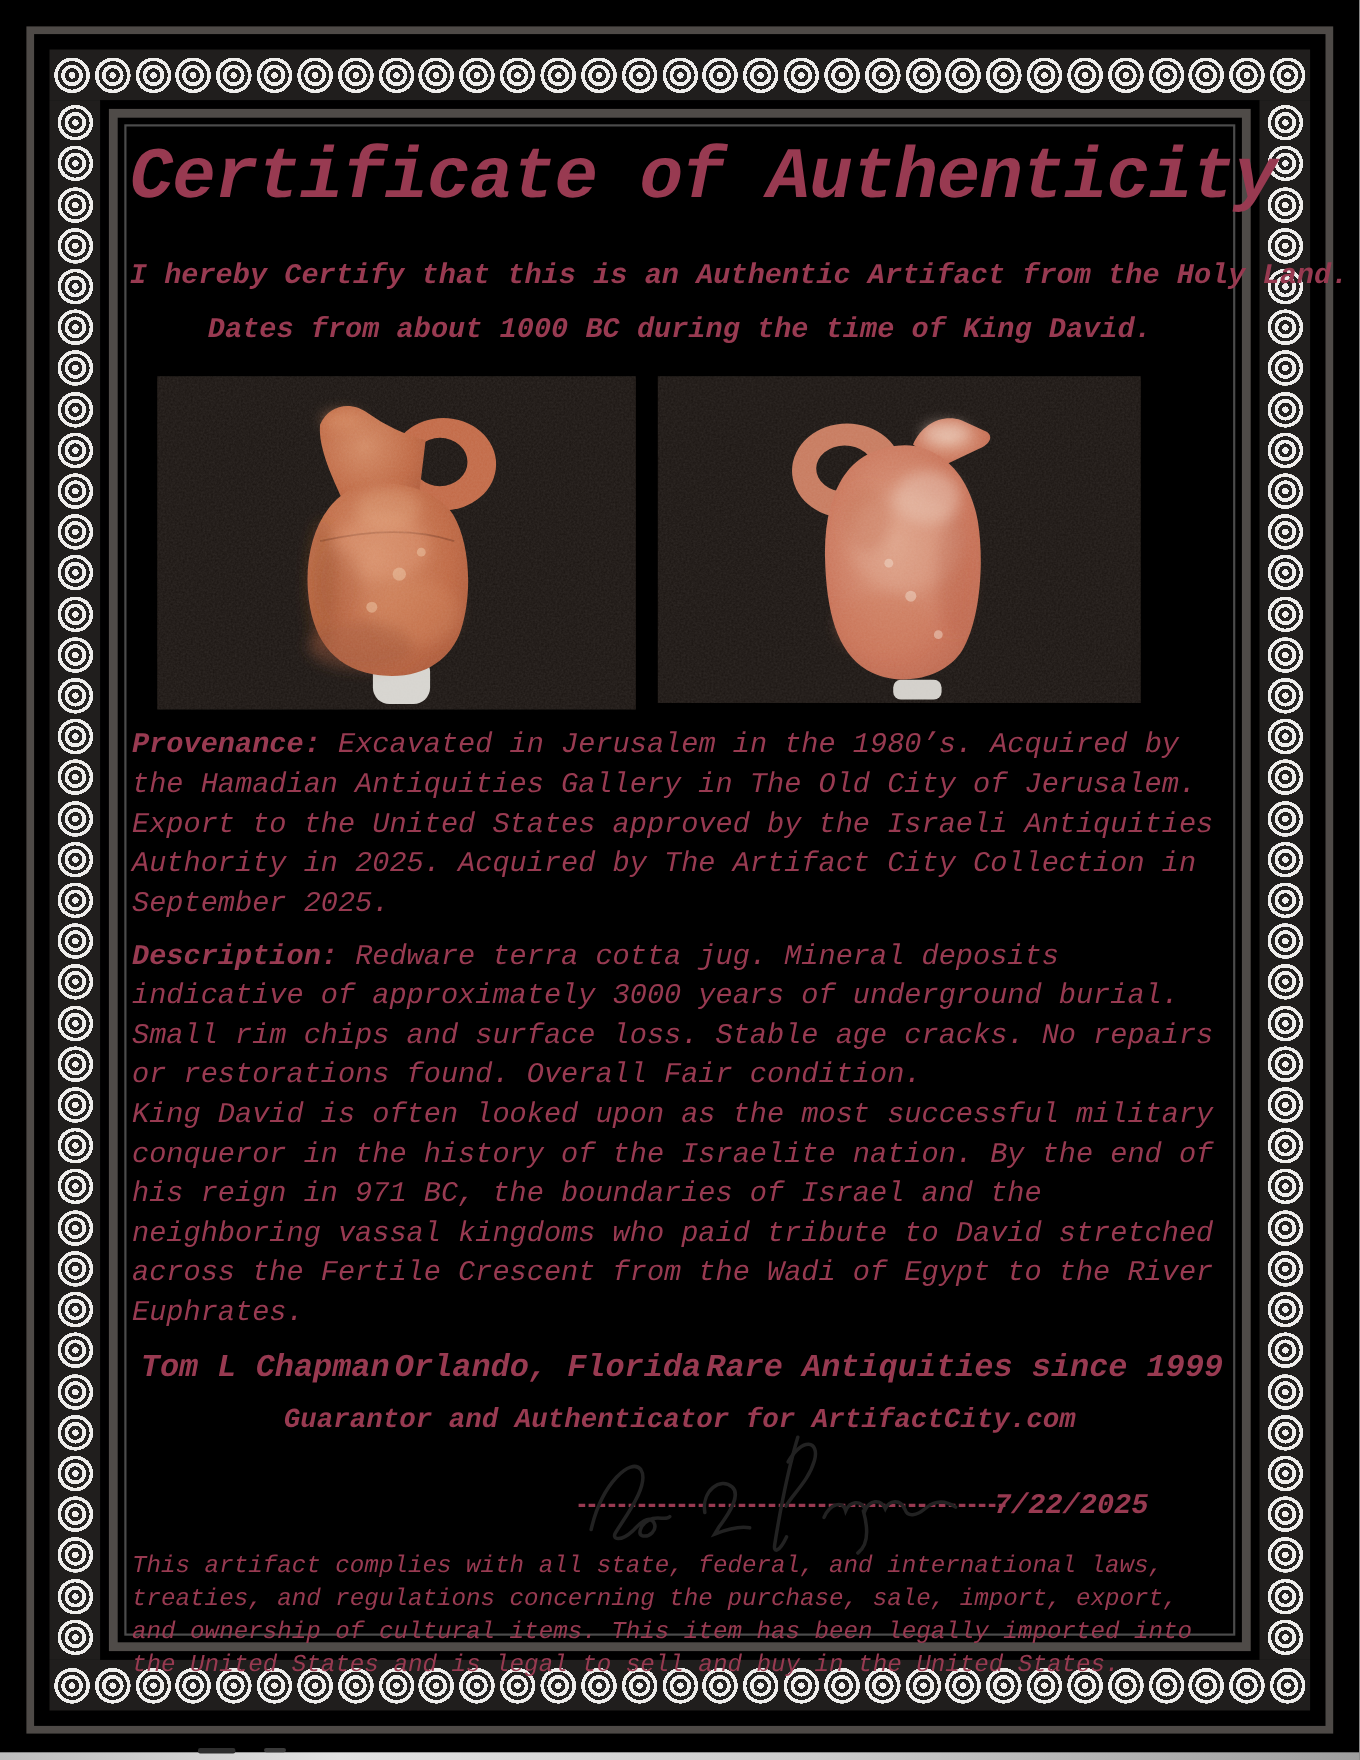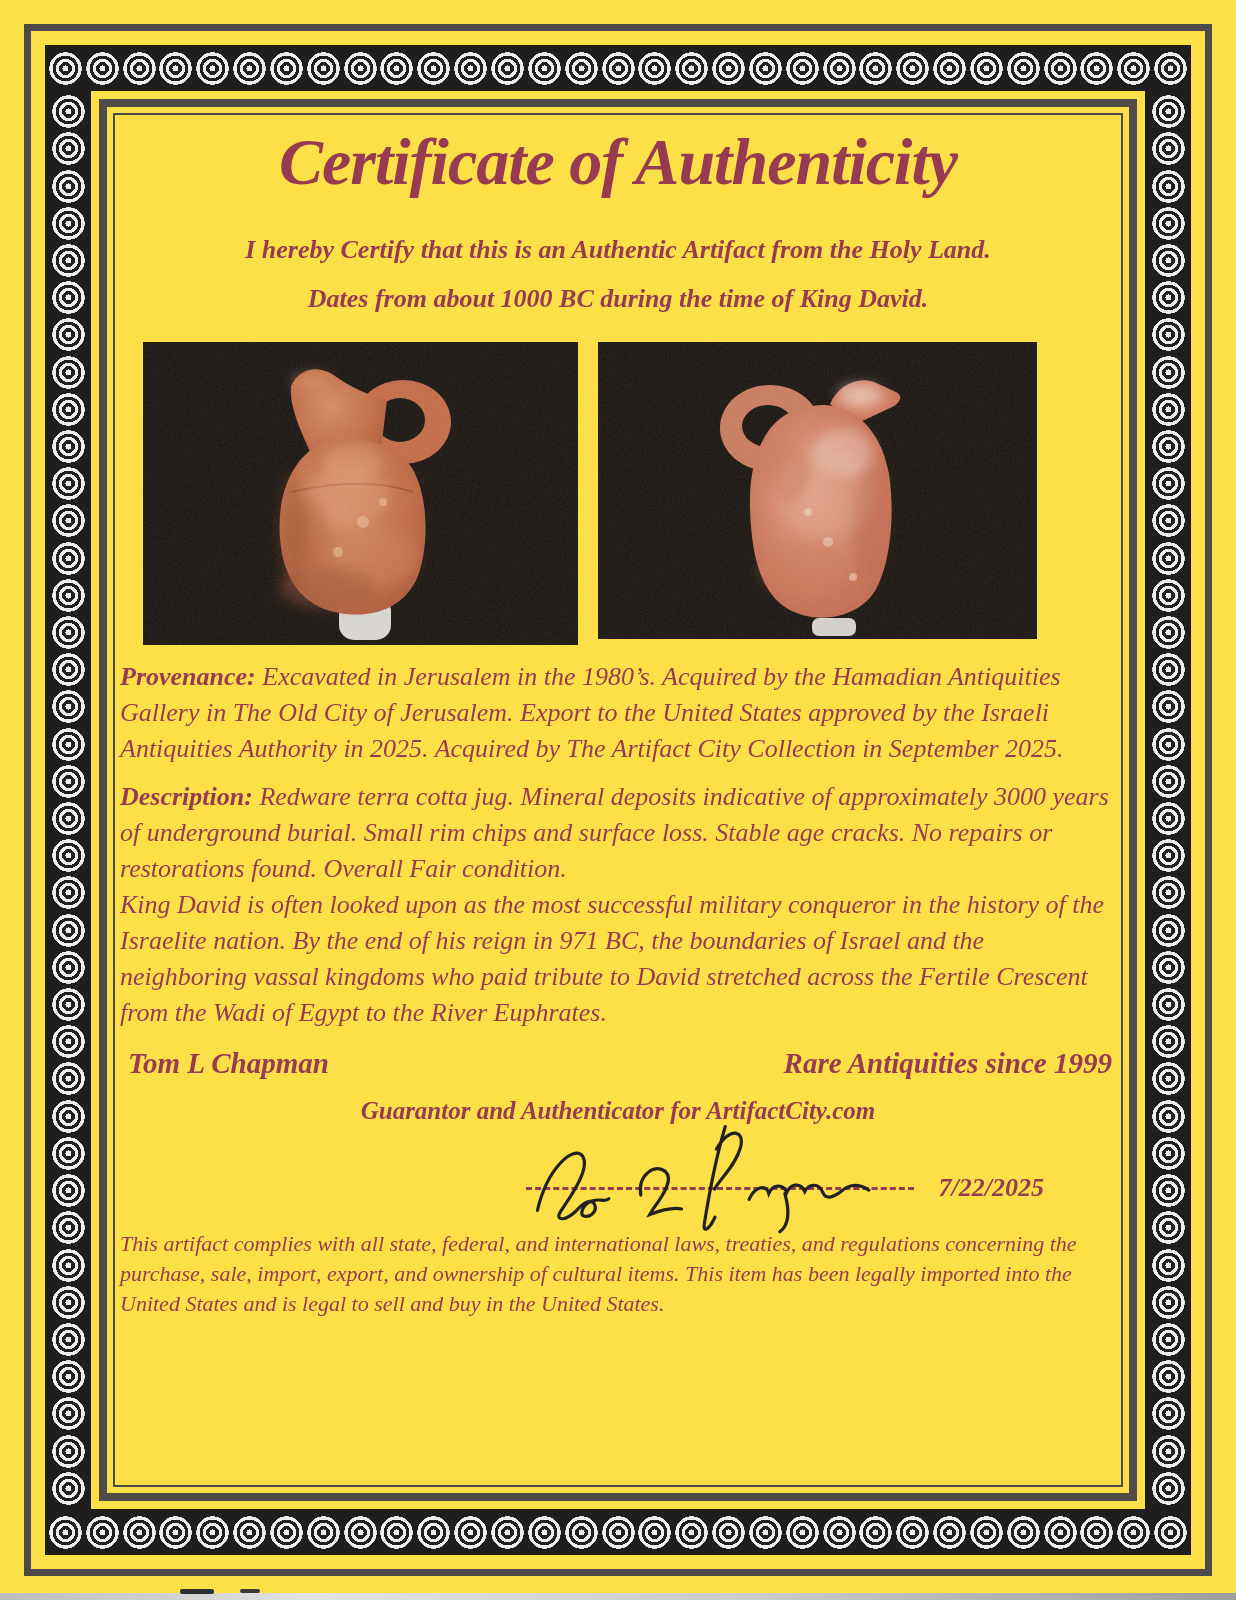--- a/index.html
+++ b/index.html
@@ -1,18 +1,18 @@
 <!DOCTYPE html>
 <html><head>
 <meta charset="utf-8">
 <style>
   html,body { margin:0; padding:0; background:#ffffff; }
   .page {
-    position:relative; width:1236px; height:1600px; background:#fde047;
-    font-family:Liberation Serif, serif; overflow:hidden;
+    position:relative; width:1236px; height:1600px; background:#000000;
+    font-family:Liberation Mono, monospace; overflow:hidden;
   }
   
   .outer-frame { position:absolute; inset:24px; border:7px solid #4e4a47; pointer-events:none; }
   .band { position:absolute; background:#201e1d; display:flex; align-items:center; justify-content:space-evenly; overflow:hidden; }
   .band-top    { left:45px; right:45px; top:45px;    height:46px; flex-direction:row; }
   .band-bottom { left:45px; right:45px; bottom:45px; height:46px; flex-direction:row; }
   .band-left   { top:91px; bottom:91px; left:45px;   width:46px; flex-direction:column; }
   .band-right  { top:91px; bottom:91px; right:45px;  width:46px; flex-direction:column; }
   .bullseye {
     width:33px; height:33px; border-radius:50%; flex:0 0 auto;
@@ -320,20 +320,21 @@
 
     <div class="para sec-description">
       <span class="lbl">Description:</span>
       <span>Redware terra cotta jug. Mineral deposits indicative of approximately 3000 years of underground burial. Small rim chips and surface loss. Stable age cracks. No repairs or restorations found. Overall Fair condition.</span>
     </div>
 
     <div class="para history">King David is often looked upon as the most successful military conqueror in the history of the Israelite nation. By the end of his reign in 971 BC, the boundaries of Israel and the neighboring vassal kingdoms who paid tribute to David stretched across the Fertile Crescent from the Wadi of Egypt to the River Euphrates.</div>
 
     <div class="sig-row">
       <span>Tom L Chapman</span>
+      <span>Orlando, Florida</span>
       <span>Rare Antiquities since 1999</span>
     </div>
 
     <div class="role-line">Guarantor and Authenticator for ArtifactCity.com</div>
 
     <div class="sig-area">
       <div class="sig-dash"></div>
       <svg class="sig-svg" width="400" height="118" viewBox="0 0 400 118" role="img" aria-label="Tom L Chapman">
         <g fill="none" stroke="#222222" stroke-width="3.2" stroke-linecap="round" transform="rotate(-3 200 60)">
           <path d="M18 82 C30 40 58 18 66 30 C74 44 48 74 40 86 C36 92 44 95 56 85 C63 78 71 72 75 78 C79 86 70 92 64 90 C60 88 63 80 71 76 C79 72 86 78 90 74"></path>

